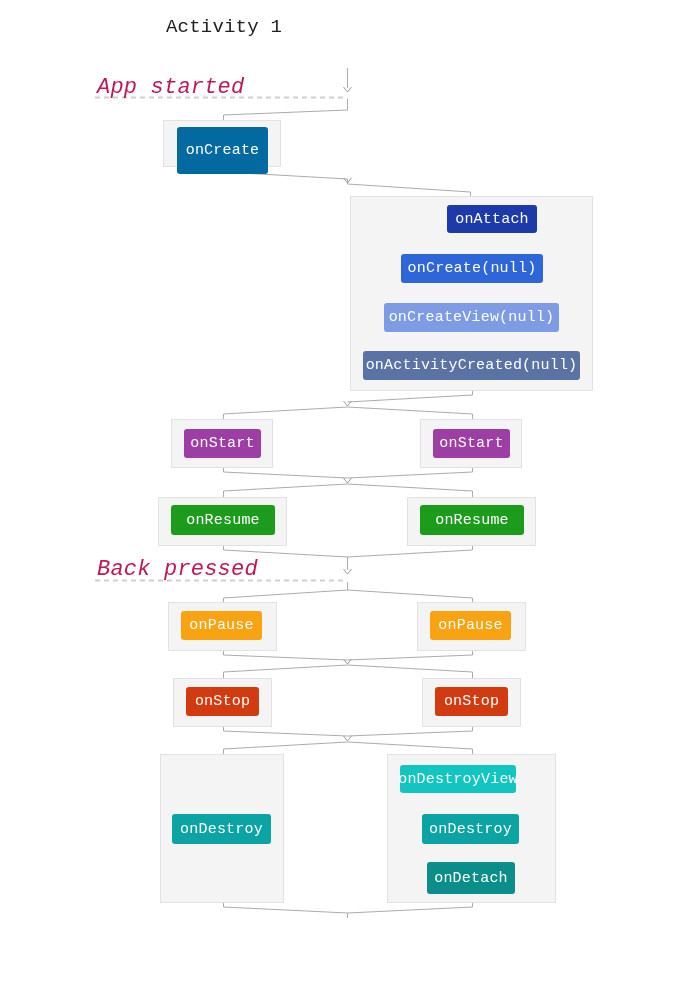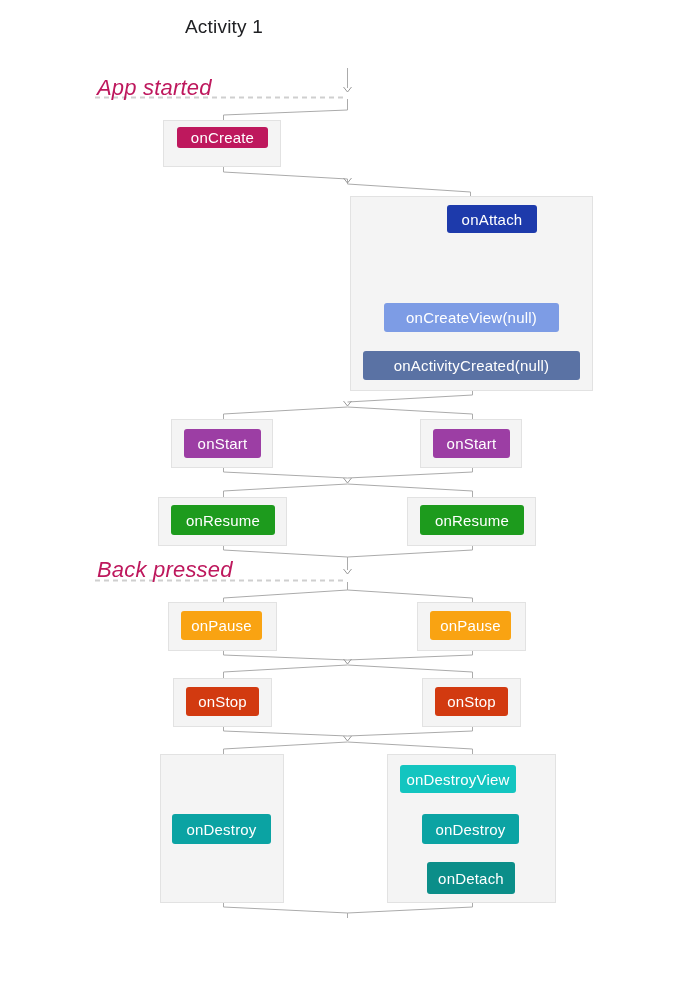--- a/index.html
+++ b/index.html
@@ -1,18 +1,18 @@
 <!DOCTYPE html>
 <html><head>
 <meta charset="utf-8">
 <style>
   html,body{margin:0;padding:0;background:#ffffff;}
   .canvas{
     position:relative;width:694px;height:1000px;background:#ffffff;overflow:hidden;
-    font-family:Liberation Sans, sans-serif;
+    font-family:Liberation Mono, monospace;
     border-radius:30px;
   }
   .wires{position:absolute;left:0;top:0;width:694px;height:1000px;pointer-events:none;}
   .col-header{
     position:absolute;width:200px;text-align:center;
     font-size:19px;font-weight:500;color:#202124;letter-spacing:.2px;
   }
   .milestone{
     position:absolute;font-size:22px;font-style:italic;color:#be185d;letter-spacing:.2px;
   }
@@ -70,24 +70,25 @@
         <polyline points="469.5,856 472.5,860 475.5,856"></polyline>
     </g>
   </svg>
 
   <div class="col-header" style="left:124px;top:16px;">Activity 1</div>
 
   <div class="milestone" style="left:97px;top:75px;">App started</div>
   <div class="milestone" style="left:97px;top:557px;">Back pressed</div>
 
   <div class="group" style="left:163px;top:120px;width:118px;height:47px;"></div>
-  <div class="node" style="left: 177px; top: 127px; width: 91px; height: 21px; background-color: #be185d;">onCreate</div>
+  <div class="node" style="left: 177px; top: 127px; width: 91px; height: 47px; background-color: #0369a1;">onCreate</div>
 
   <div class="group" style="left:350px;top:196px;width:243px;height:195px;"></div>
   <div class="node" style="left: 427px; top: 205px; width: 90px; height: 28px; background-color: rgb(29, 58, 171); margin-left: 20px;">onAttach</div>
+  <div class="node" style="left: 401px; top: 254px; width: 142px; height: 29px; background-color: rgb(46, 102, 217);">onCreate(null)</div>
   <div class="node" style="left: 384px; top: 303px; width: 175px; height: 29px; background-color: rgb(125, 156, 229);">onCreateView(null)</div>
   <div class="node" style="left: 363px; top: 351px; width: 217px; height: 29px; background-color: rgb(90, 114, 164);">onActivityCreated(null)</div>
 
   <div class="group" style="left:171px;top:419px;width:102px;height:49px;"></div>
   <div class="node" style="left: 184px; top: 429px; width: 77px; height: 29px; background-color: rgb(156, 62, 164);">onStart</div>
   <div class="group" style="left:420px;top:419px;width:102px;height:49px;"></div>
   <div class="node" style="left: 433px; top: 429px; width: 77px; height: 29px; background-color: rgb(156, 62, 164);">onStart</div>
 
   <div class="group" style="left:158px;top:497px;width:129px;height:49px;"></div>
   <div class="node" style="left: 171px; top: 505px; width: 104px; height: 30px; background-color: rgb(29, 155, 29);">onResume</div>

